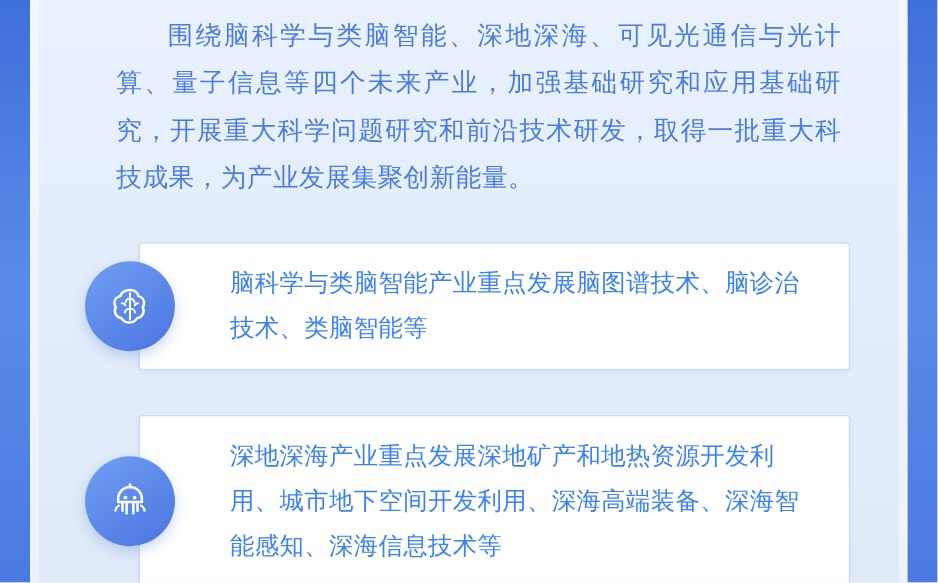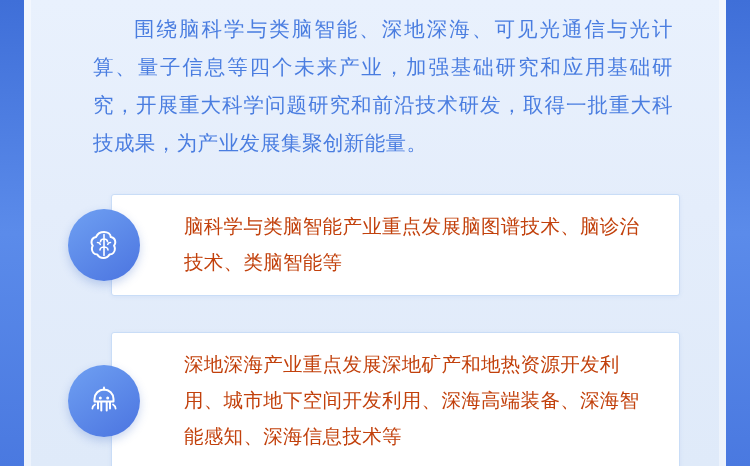--- a/index.html
+++ b/index.html
@@ -12,21 +12,20 @@
     overflow: hidden;
     font-family: "Liberation Sans", sans-serif;
     background: #ffffff;
   }
   .poster {
     position: relative;
     width: 750px;
     height: 466px;
     background: linear-gradient(180deg, #e9f1fd 0%, #e4edfb 45%, #dfeaf9 100%);
     overflow: hidden;
-    font-family: Liberation Serif, serif;
   }
   
   .edge {
     position: absolute;
     top: 0;
     bottom: 0;
     width: 24px;
     background: linear-gradient(180deg, #3f6fd8 0%, #5b8bea 50%, #4a79e0 100%);
   }
   .edge.left { left: 0; }
@@ -64,21 +63,21 @@
     margin: 0 39px 0 80px;
     background: #ffffff;
     border: 1px solid #c9ddf7;
     border-radius: 3px;
     box-shadow: 0 1px 4px rgba(70,120,200,0.08);
     min-height: 84px;
     display: flex;
     align-items: center;
   }
   .card-text {
-    color: #c2410c;
+    color: #3b82f6;
     font-size: 19.5px;
     line-height: 36px;
     padding: 14px 20px 14px 72px;
     letter-spacing: 0.3px;
   }
   .badge {
     position: absolute;
     left: -44px;
     top: 50%;
     transform: translateY(-50%);

